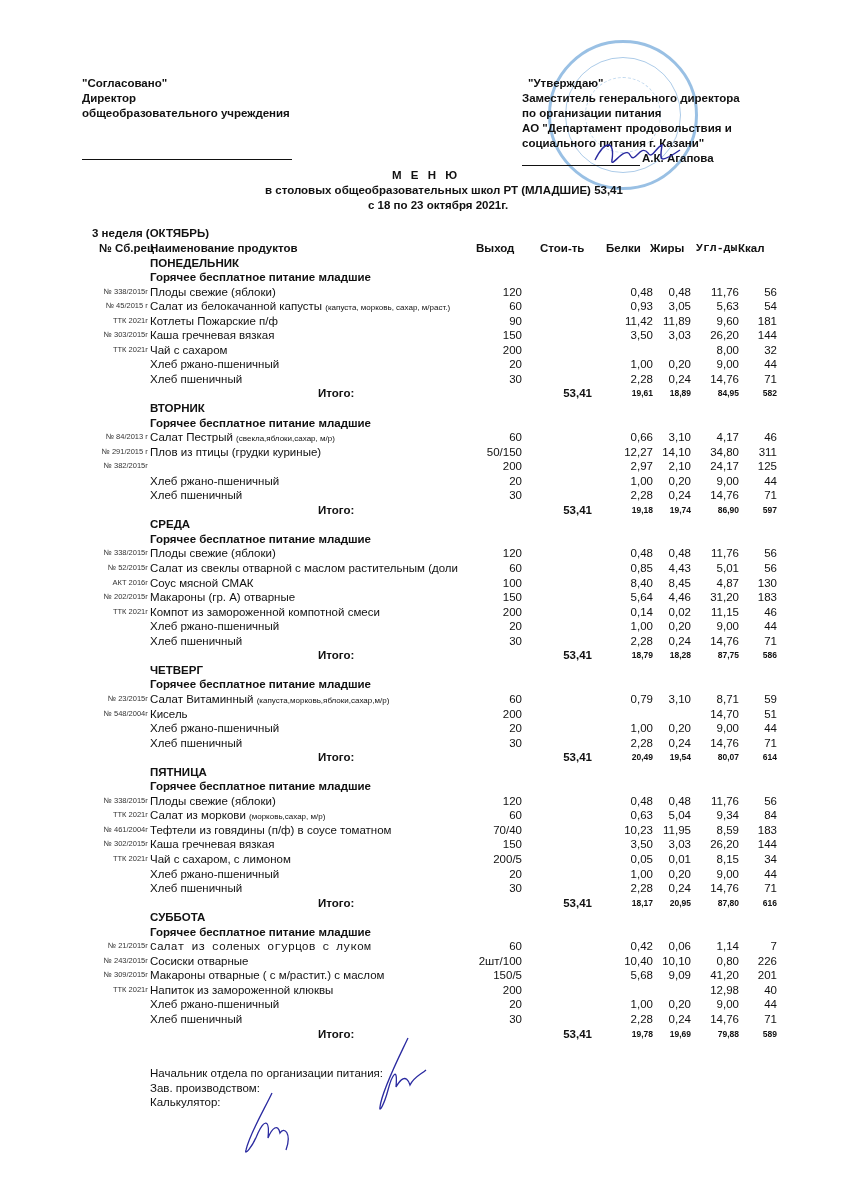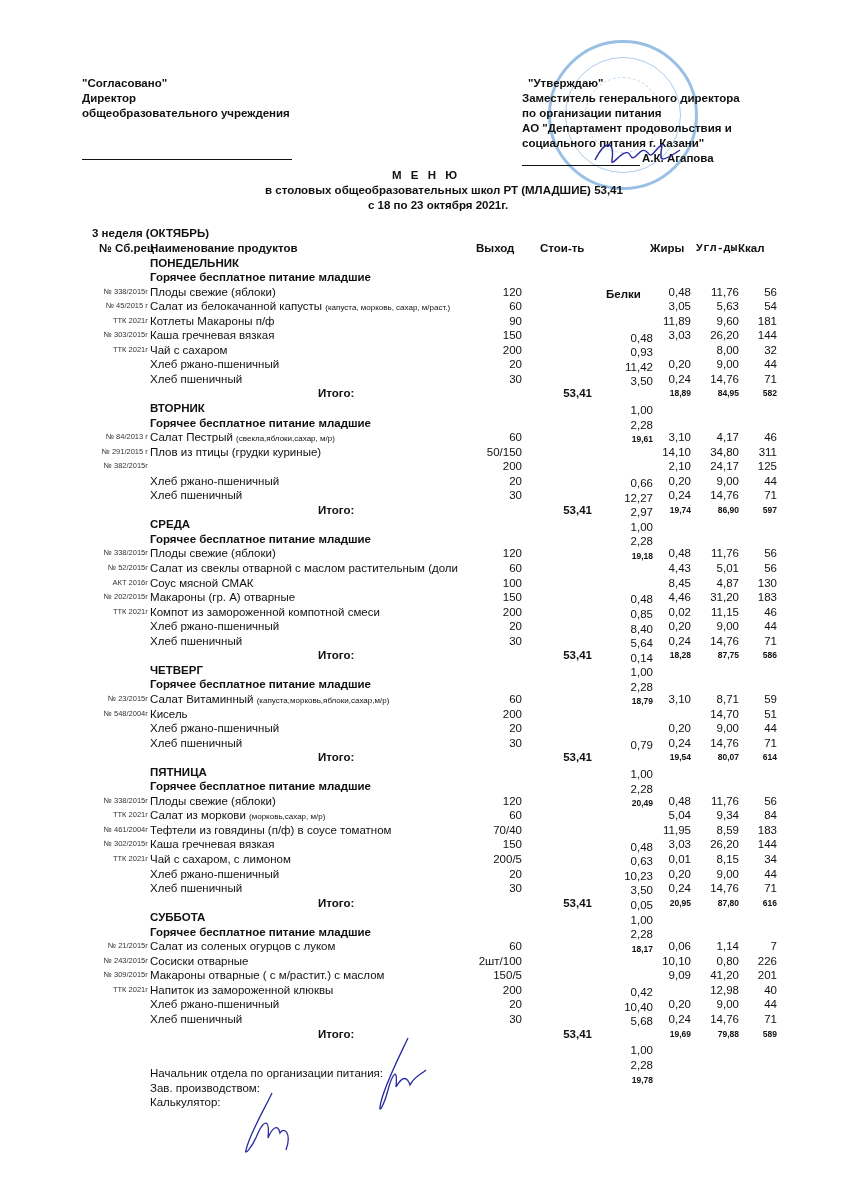--- a/index.html
+++ b/index.html
@@ -32,21 +32,21 @@
 
   .week { position: absolute; left: 92px; top: 227px; font-size: 11.5px; font-weight: bold; }
   .table { position: absolute; left: 84px; top: 241px; width: 700px; }
   .row { position: relative; height: 14.55px; font-size: 11.5px; line-height: 14.55px; white-space: nowrap; }
   .row > span { position: absolute; top: 0; }
   .c-code { left: 0; width: 64px; text-align: right; font-size: 7.5px; color: #333; }
   .c-name { left: 66px; width: 316px; overflow: hidden; }
   .c-name .small { font-size: 8px; }
   .c-out { left: 350px; width: 88px; text-align: right; }
   .c-cost { left: 440px; width: 68px; text-align: right; }
-  .c-b { left: 515px; width: 54px; text-align: right; margin-top: 46px; }
+  .c-b { left: 515px; width: 54px; text-align: right; }
   .c-f { left: 571px; width: 36px; text-align: right; }
   .c-u { left: 609px; width: 46px; text-align: right; }
   .c-k { left: 660px; width: 33px; text-align: right; }
   .row.head > span { font-weight: bold; font-size: 11.5px; color: #111; }
   .row.head .c-code { font-size: 11.5px; left: 0; text-align: right; width: 70px; }
   .row.head .c-out { left: 392px; width: 60px; text-align: left; }
   .row.head .c-cost { left: 456px; width: 60px; text-align: left; }
   .row.head .c-b { left: 522px; width: 40px; text-align: left; }
   .row.head .c-f { left: 566px; width: 40px; text-align: left; }
   .row.head .c-u { left: 612px; width: 50px; text-align: left; font-family: Liberation Mono, monospace; }
@@ -122,21 +122,21 @@
       <span class="c-code">№ 45/2015 г</span>
       <span class="c-name"><span class="" style="position: static;">Салат из белокачанной капусты </span><span class="small" style="position: static;">(капуста, морковь, сахар, м/раст.)</span></span>
       <span class="c-out">60</span>
       <span class="c-b">0,93</span>
       <span class="c-f">3,05</span>
       <span class="c-u">5,63</span>
       <span class="c-k">54</span>
     </div>
     <div class="row item">
       <span class="c-code">ТТК 2021г</span>
-      <span class="c-name"><span class="" style="position: static;">Котлеты Макароны п/ф</span><span class="small" style="position: static;"></span></span>
+      <span class="c-name"><span class="" style="position: static;">Котлеты Пожарские п/ф</span><span class="small" style="position: static;"></span></span>
       <span class="c-out">90</span>
       <span class="c-b">11,42</span>
       <span class="c-f">11,89</span>
       <span class="c-u">9,60</span>
       <span class="c-k">181</span>
     </div>
     <div class="row item">
       <span class="c-code">№ 303/2015г</span>
       <span class="c-name"><span class="" style="position: static;">Каша гречневая вязкая</span><span class="small" style="position: static;"></span></span>
       <span class="c-out">150</span>
@@ -443,21 +443,21 @@
       <span class="c-k">616</span>
     </div>
     <div class="row day">
       <span class="c-name">СУББОТА</span>
     </div>
     <div class="row group">
       <span class="c-name">Горячее бесплатное питание младшие</span>
     </div>
     <div class="row item">
       <span class="c-code">№ 21/2015г</span>
-      <span class="c-name"><span class="" style="position: static;">Салат из соленых огурцов с  луком</span><span class="small" style="position: static;"></span></span>
+      <span class="c-name"><span class="" style="position: static; font-family: Liberation Mono, monospace;">Салат из соленых огурцов с  луком</span><span class="small" style="position: static;"></span></span>
       <span class="c-out">60</span>
       <span class="c-b">0,42</span>
       <span class="c-f">0,06</span>
       <span class="c-u">1,14</span>
       <span class="c-k">7</span>
     </div>
     <div class="row item">
       <span class="c-code">№ 243/2015г</span>
       <span class="c-name"><span class="" style="position: static;">Сосиски отварные</span><span class="small" style="position: static;"></span></span>
       <span class="c-out">2шт/100</span>

